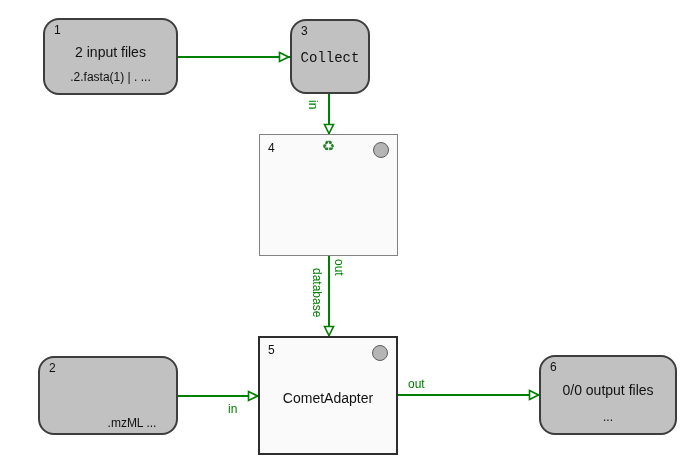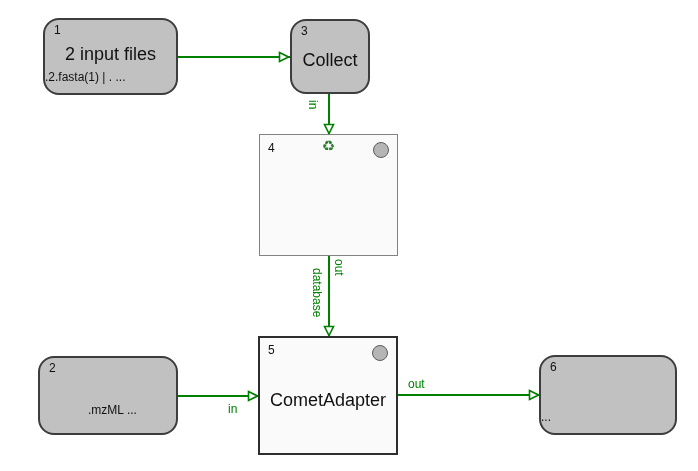--- a/index.html
+++ b/index.html
@@ -9,24 +9,24 @@
   }
   
   .node-rounded{
     position:absolute;background:#c1c1c1;border:2px solid #3d3d3d;border-radius:16px;
     box-sizing:border-box;
   }
   .node-id{
     position:absolute;top:3px;left:9px;font-size:12px;color:#111;
   }
   .node-title{
-    position:absolute;left:0;right:0;text-align:center;font-size:18px;color:#111;white-space:nowrap;
+    position:absolute;left:0;right:0;text-align:center;font-size:14px;color:#111;white-space:nowrap;
   }
   .node-sub{
-    position:absolute;left:0;right:0;font-size:12px;color:#111;white-space:nowrap;
+    position:absolute;left:0;right:0;text-align:center;font-size:12px;color:#111;white-space:nowrap;
   }
   
   .node-tool{
     position:absolute;background:#fafafa;box-sizing:border-box;
   }
   .node-tool.border-gray{border:1px solid #828282;}
   .node-tool.border-dark{border:2px solid #2e2e2e;}
   .status-circle{
     position:absolute;top:7px;right:8px;width:16px;height:16px;border-radius:50%;
     background:#b5b5b5;border:1px solid #5c5c5c;box-sizing:border-box;
@@ -91,38 +91,39 @@
   <div class="elabel-h" style="left:408px;top:377px;">out</div>
 
   <div class="node-rounded" style="left:43px;top:18px;width:135px;height:77px;">
     <span class="node-id">1</span>
     <div class="node-title" style="top:24px;">2 input files</div>
     <div class="node-sub" style="top:50px;">.2.fasta(1) | . ...</div>
   </div>
 
   <div class="node-rounded" style="left:290px;top:19px;width:80px;height:75px;">
     <span class="node-id">3</span>
-    <div class="node-title" style="top:29px;">Collect</div>
+    <div class="node-title" style="top:29px;font-family:Liberation Mono, monospace;">Collect</div>
   </div>
 
   <div class="node-tool border-gray" style="left:259px;top:134px;width:139px;height:122px;">
     <span class="node-id" style="top:6px;left:8px;">4</span>
     <span class="recycle">♻</span>
     <span class="status-circle"></span>
   </div>
 
   <div class="node-tool border-dark" style="left:258px;top:336px;width:140px;height:119px;">
     <span class="node-id" style="top:5px;left:8px;">5</span>
     <span class="status-circle"></span>
     <div class="node-title" style="top:52px;">CometAdapter</div>
   </div>
 
   <div class="node-rounded" style="left:38px;top:356px;width:140px;height:79px;">
     <span class="node-id">2</span>
-    <div class="node-sub" style="top:45px;padding-left:48px;">.mzML ...</div>
+    <div class="node-sub" style="top:58px;padding-left:48px;">.mzML ...</div>
   </div>
 
   <div class="node-rounded" style="left:539px;top:355px;width:138px;height:80px;">
     <span class="node-id">6</span>
+    <div class="node-title" style="top:25px;">0/0 output files</div>
     <div class="node-sub" style="top:53px;">...</div>
   </div>
 
 </div>
 
 </body></html>

